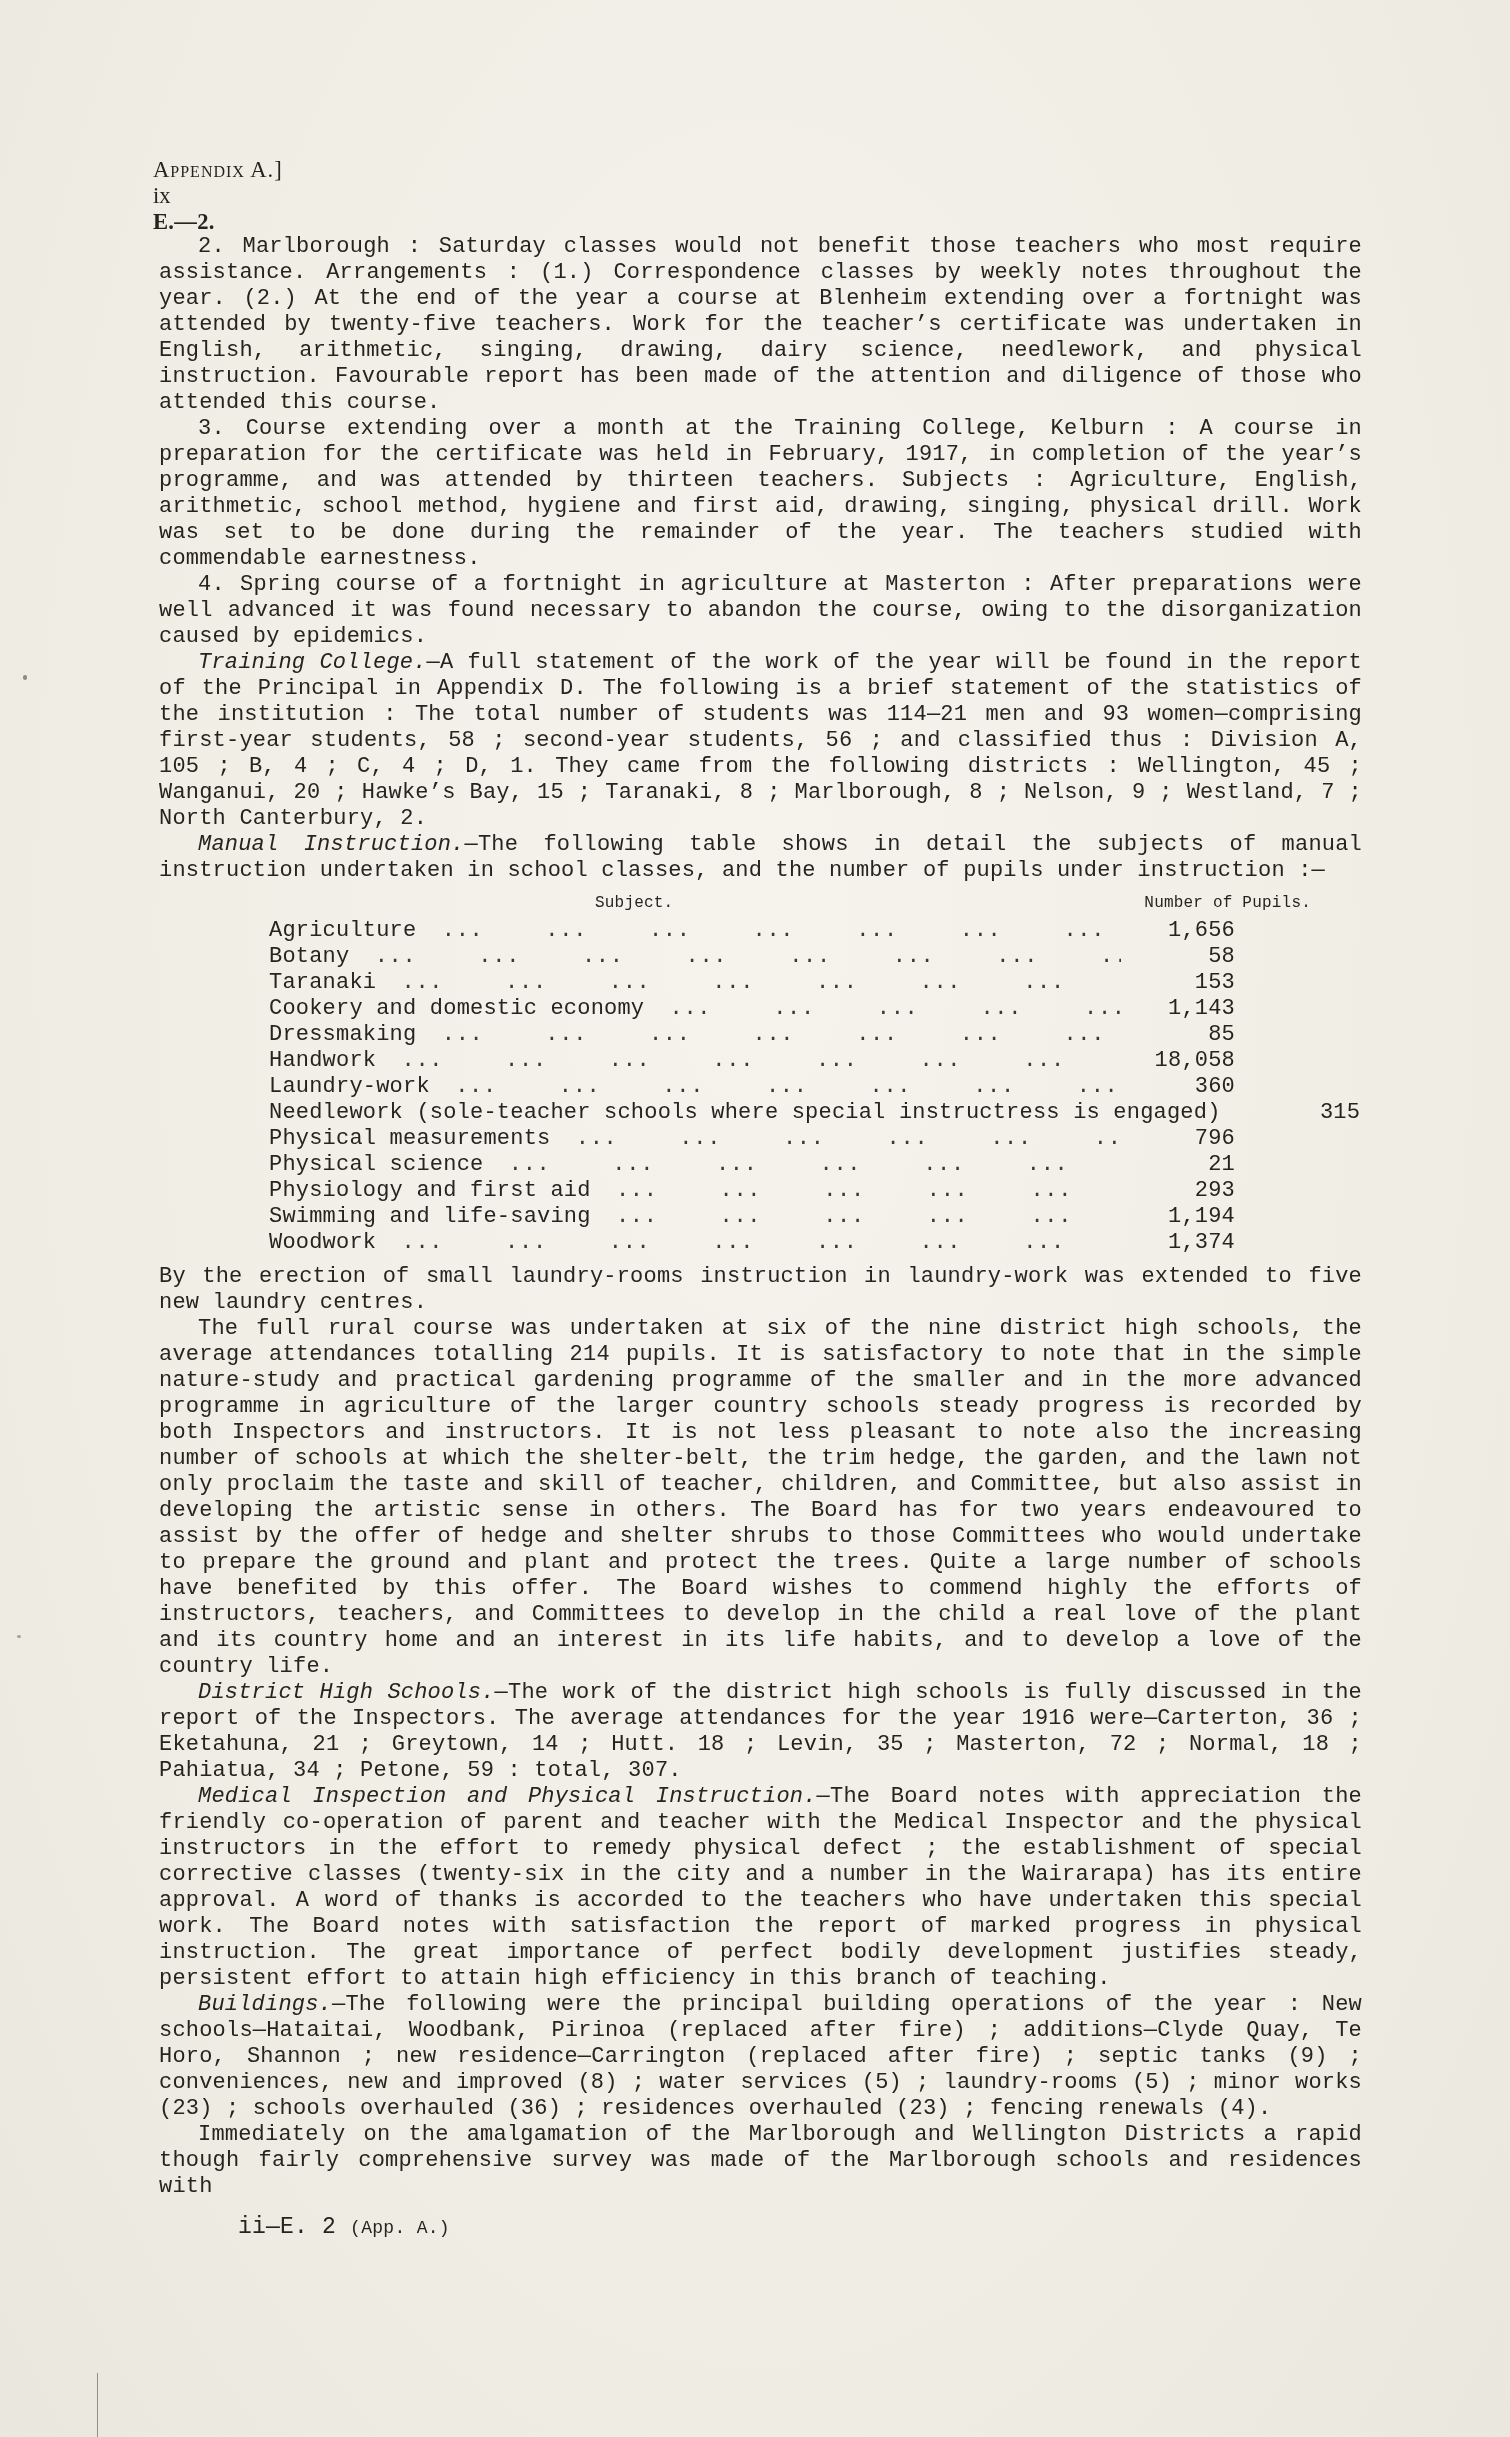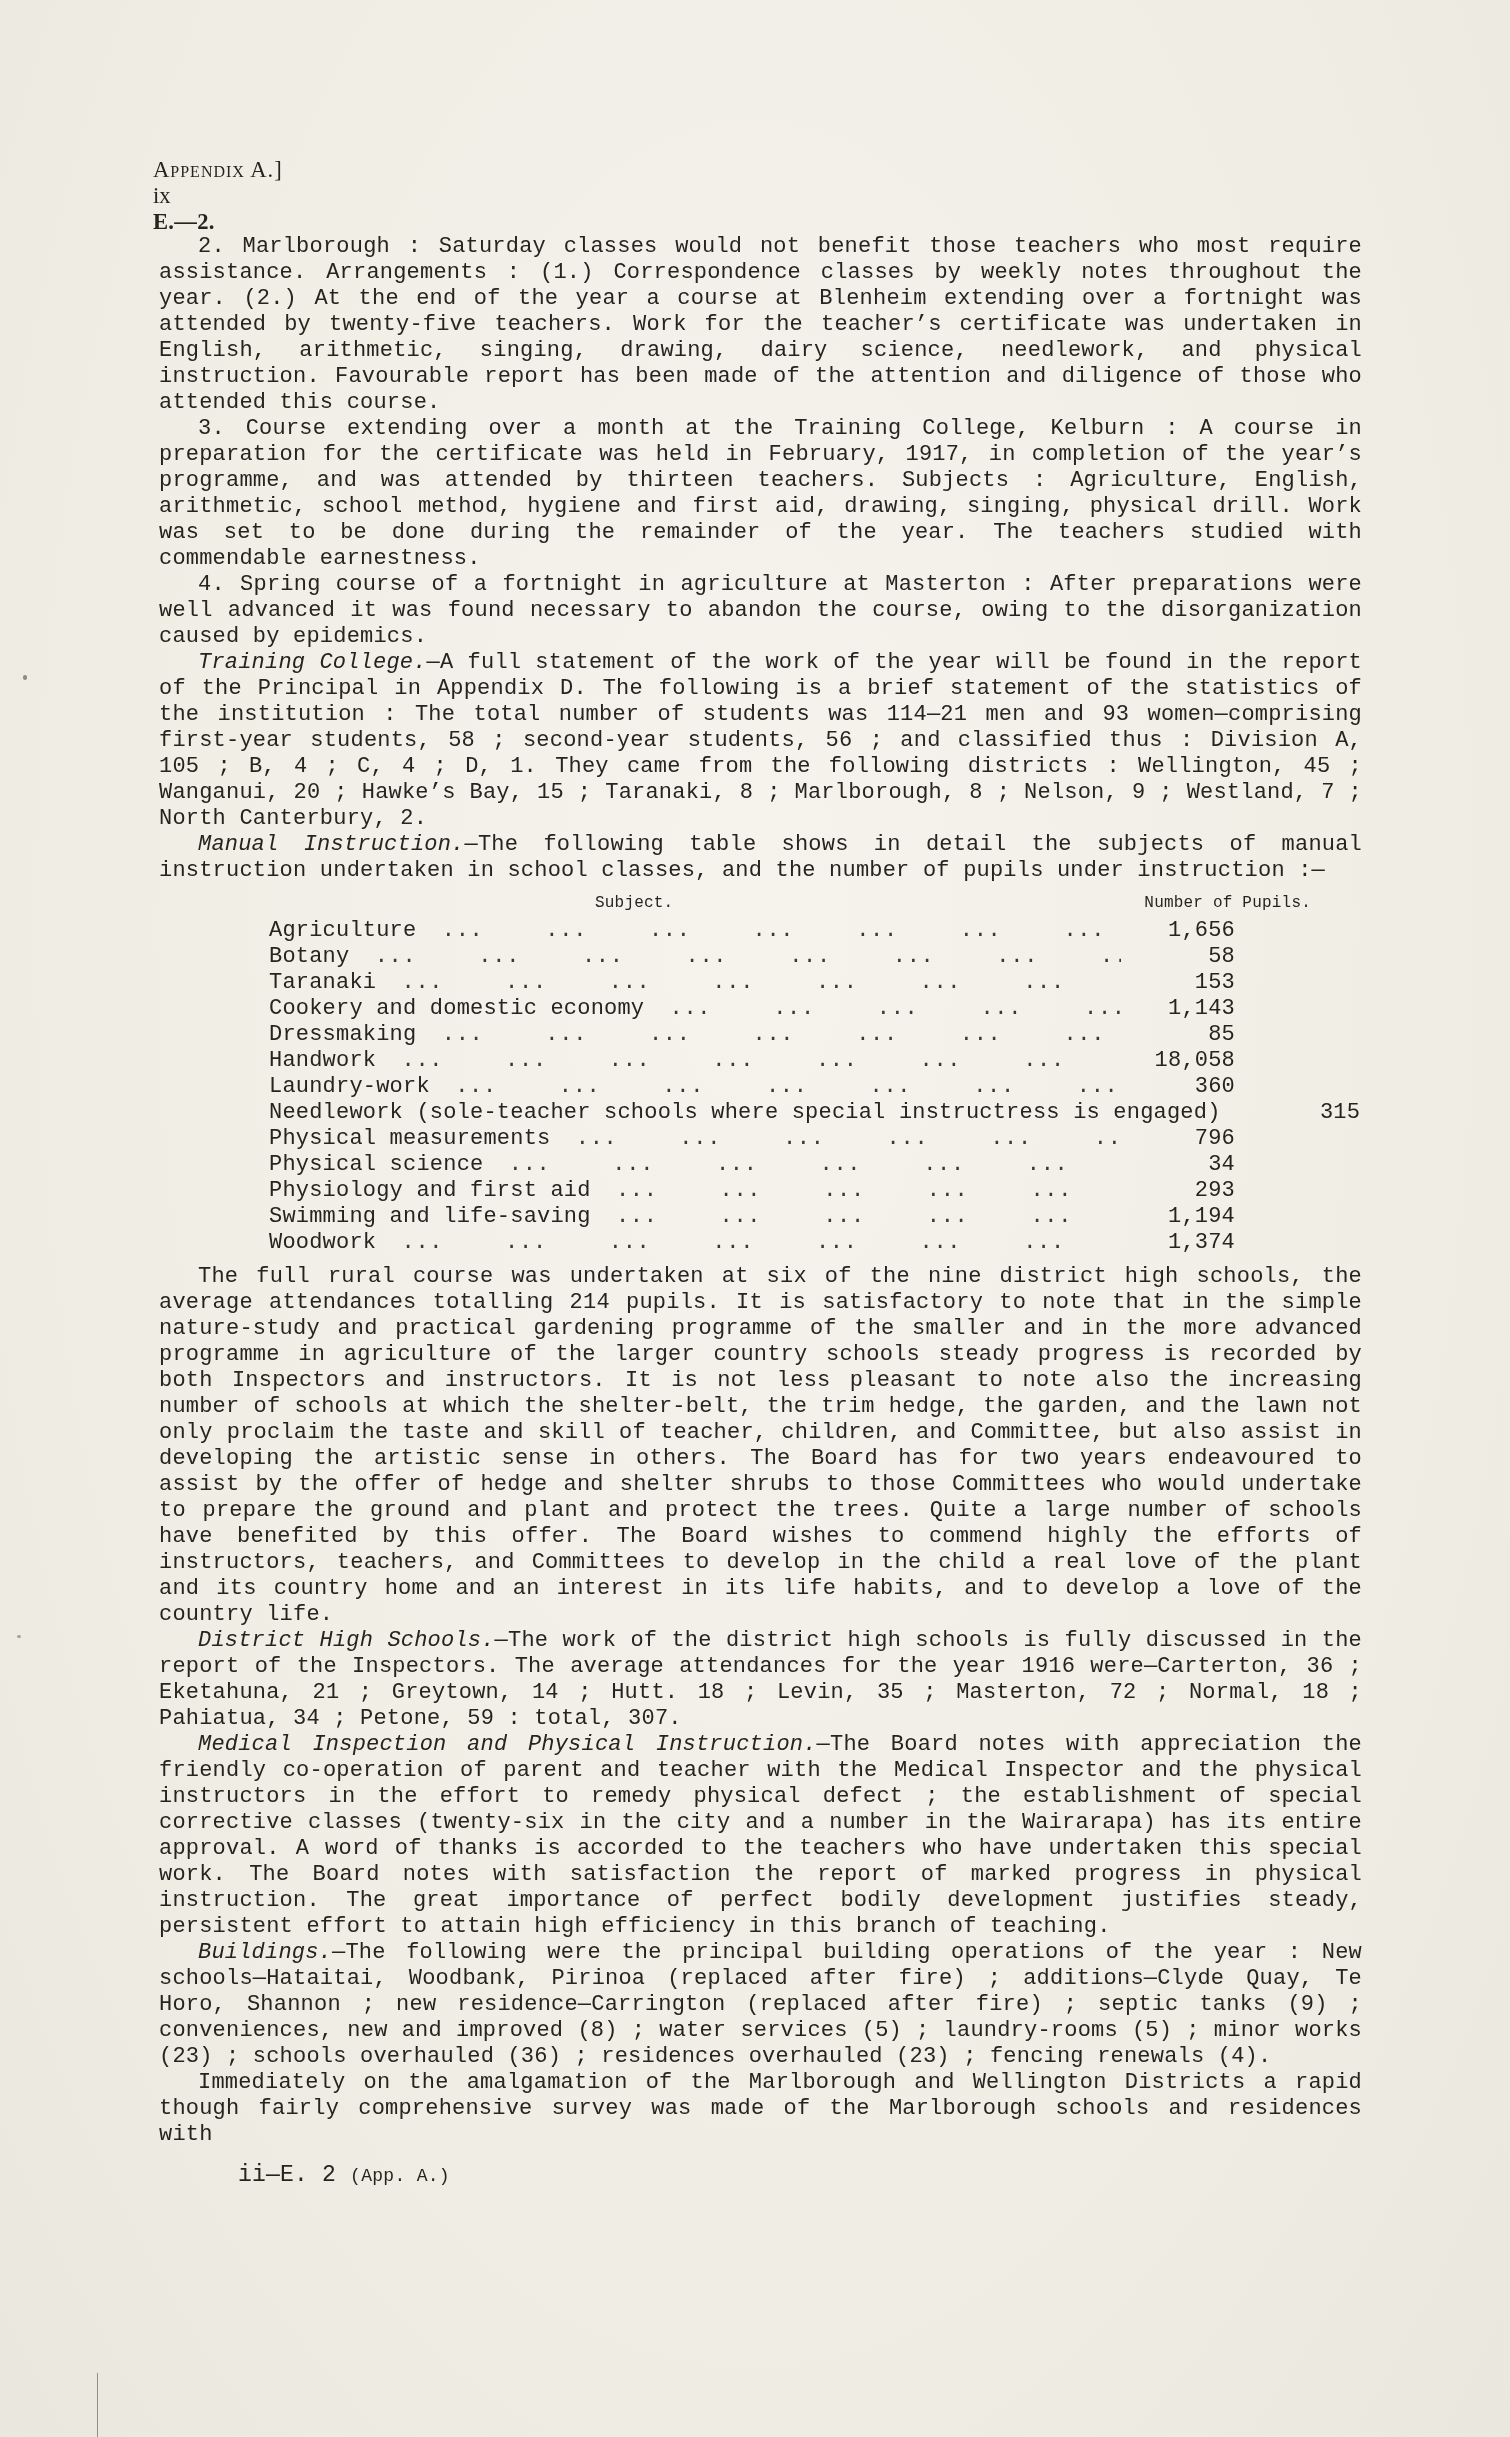--- a/index.html
+++ b/index.html
@@ -182,39 +182,40 @@
         <span class="pupils">315</span>
       </div>
     <div class="trow">
         <span class="subject">Physical measurements</span>
         <span class="leader"></span>
         <span class="pupils">796</span>
       </div>
     <div class="trow">
         <span class="subject">Physical science</span>
         <span class="leader"></span>
-        <span class="pupils">34</span>
+        <span class="pupils">21</span>
       </div>
     <div class="trow">
         <span class="subject">Physiology and first aid</span>
         <span class="leader"></span>
         <span class="pupils">293</span>
       </div>
     <div class="trow">
         <span class="subject">Swimming and life-saving</span>
         <span class="leader"></span>
         <span class="pupils">1,194</span>
       </div>
     <div class="trow">
         <span class="subject">Woodwork</span>
         <span class="leader"></span>
         <span class="pupils">1,374</span>
       </div>
   </div>
 
+  <p class="noindent"><span>By the erection of small laundry-rooms instruction in laundry-work was extended to five new laundry centres.</span></p>
 
   <p><span>The full rural course was undertaken at six of the nine district high schools, the average attendances totalling 214 pupils. It is satisfactory to note that in the simple nature-study and practical gardening programme of the smaller and in the more advanced programme in agriculture of the larger country schools steady progress is recorded by both Inspectors and instructors. It is not less pleasant to note also the increasing number of schools at which the shelter-belt, the trim hedge, the garden, and the lawn not only proclaim the taste and skill of teacher, children, and Committee, but also assist in developing the artistic sense in others. The Board has for two years endeavoured to assist by the offer of hedge and shelter shrubs to those Committees who would undertake to prepare the ground and plant and protect the trees. Quite a large number of schools have benefited by this offer. The Board wishes to commend highly the efforts of instructors, teachers, and Committees to develop in the child a real love of the plant and its country home and an interest in its life habits, and to develop a love of the country life.</span></p>
 
   <p><i class="lead">District High Schools.</i><span>—The work of the district high schools is fully discussed in the report of the Inspectors. The average attendances for the year 1916 were—Carterton, 36 ; Eketahuna, 21 ; Greytown, 14 ; Hutt. 18 ; Levin, 35 ; Masterton, 72 ; Normal, 18 ; Pahiatua, 34 ; Petone, 59 : total, 307.</span></p>
 
   <p><i class="lead">Medical Inspection and Physical Instruction.</i><span>—The Board notes with appreciation the friendly co-operation of parent and teacher with the Medical Inspector and the physical instructors in the effort to remedy physical defect ; the establishment of special corrective classes (twenty-six in the city and a number in the Wairarapa) has its entire approval. A word of thanks is accorded to the teachers who have undertaken this special work. The Board notes with satisfaction the report of marked progress in physical instruction. The great importance of perfect bodily development justifies steady, persistent effort to attain high efficiency in this branch of teaching.</span></p>
 
   <p><i class="lead">Buildings.</i><span>—The following were the principal building operations of the year : New schools—Hataitai, Woodbank, Pirinoa (replaced after fire) ; additions—Clyde Quay, Te Horo, Shannon ; new residence—Carrington (replaced after fire) ; septic tanks (9) ; conveniences, new and improved (8) ; water services (5) ; laundry-rooms (5) ; minor works (23) ; schools overhauled (36) ; residences overhauled (23) ; fencing renewals (4).</span></p>
 
   <p><span>Immediately on the amalgamation of the Marlborough and Wellington Districts a rapid though fairly comprehensive survey was made of the Marlborough schools and residences with</span></p>

